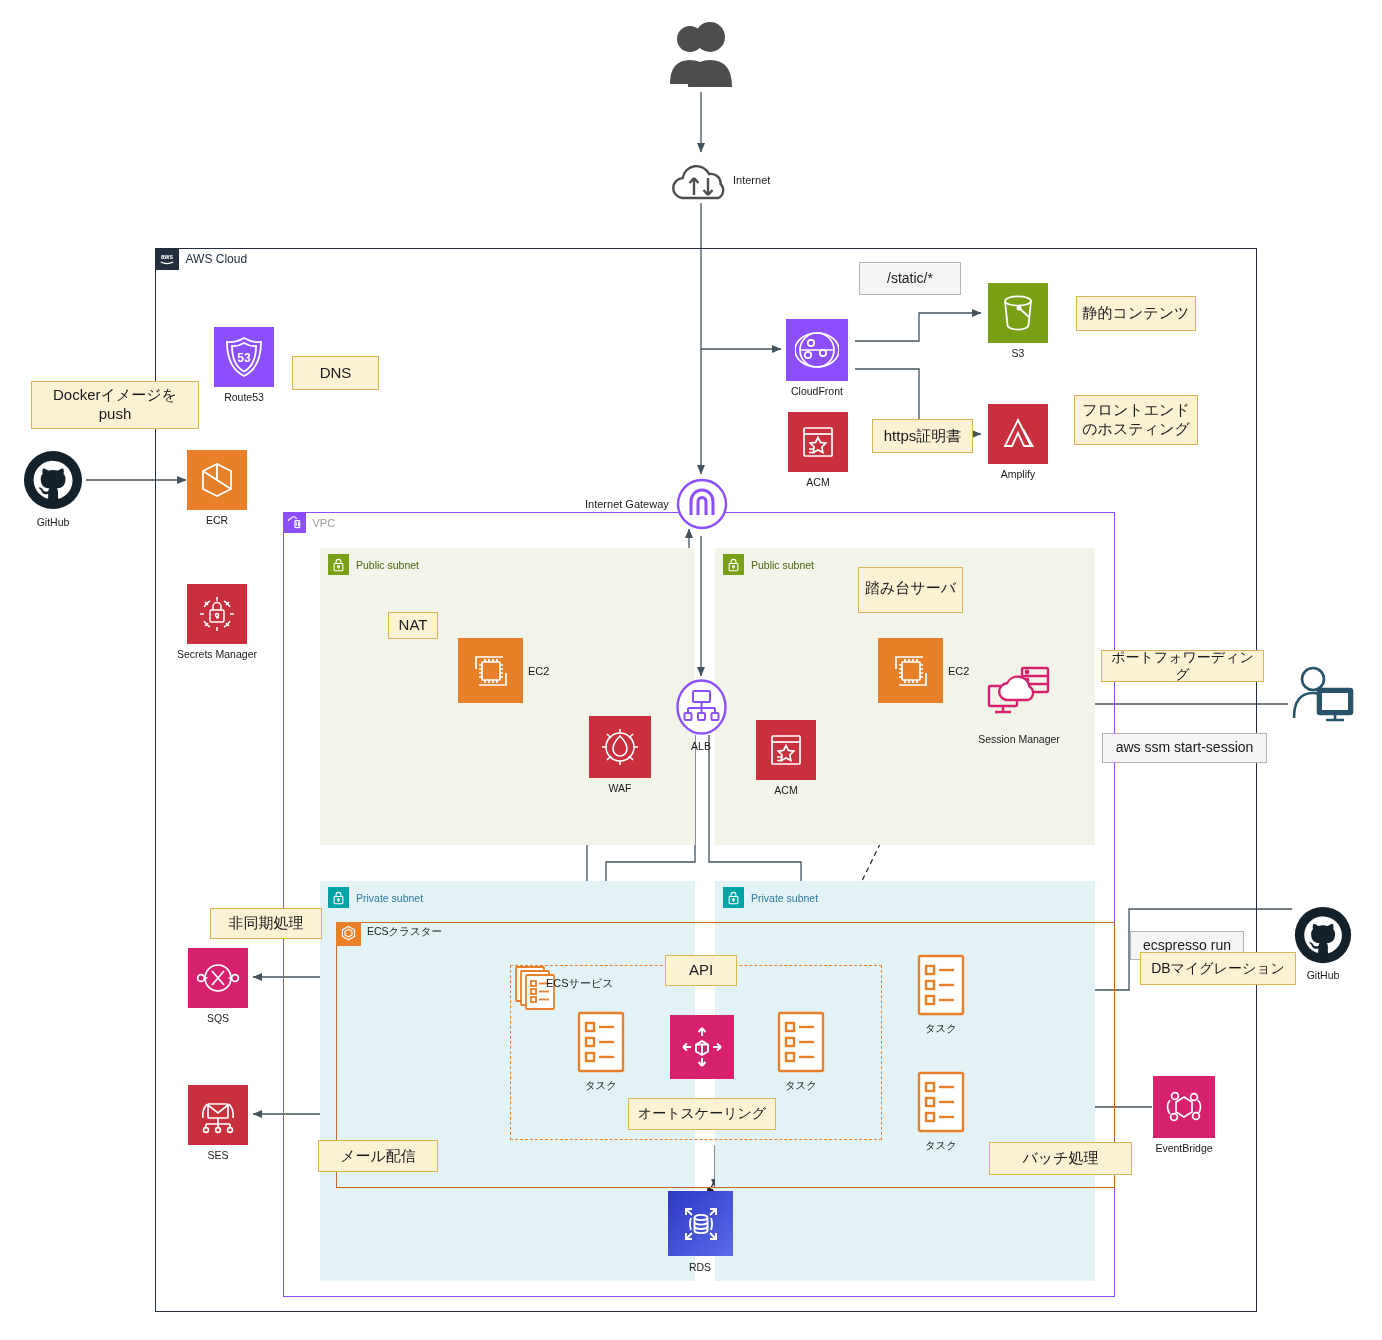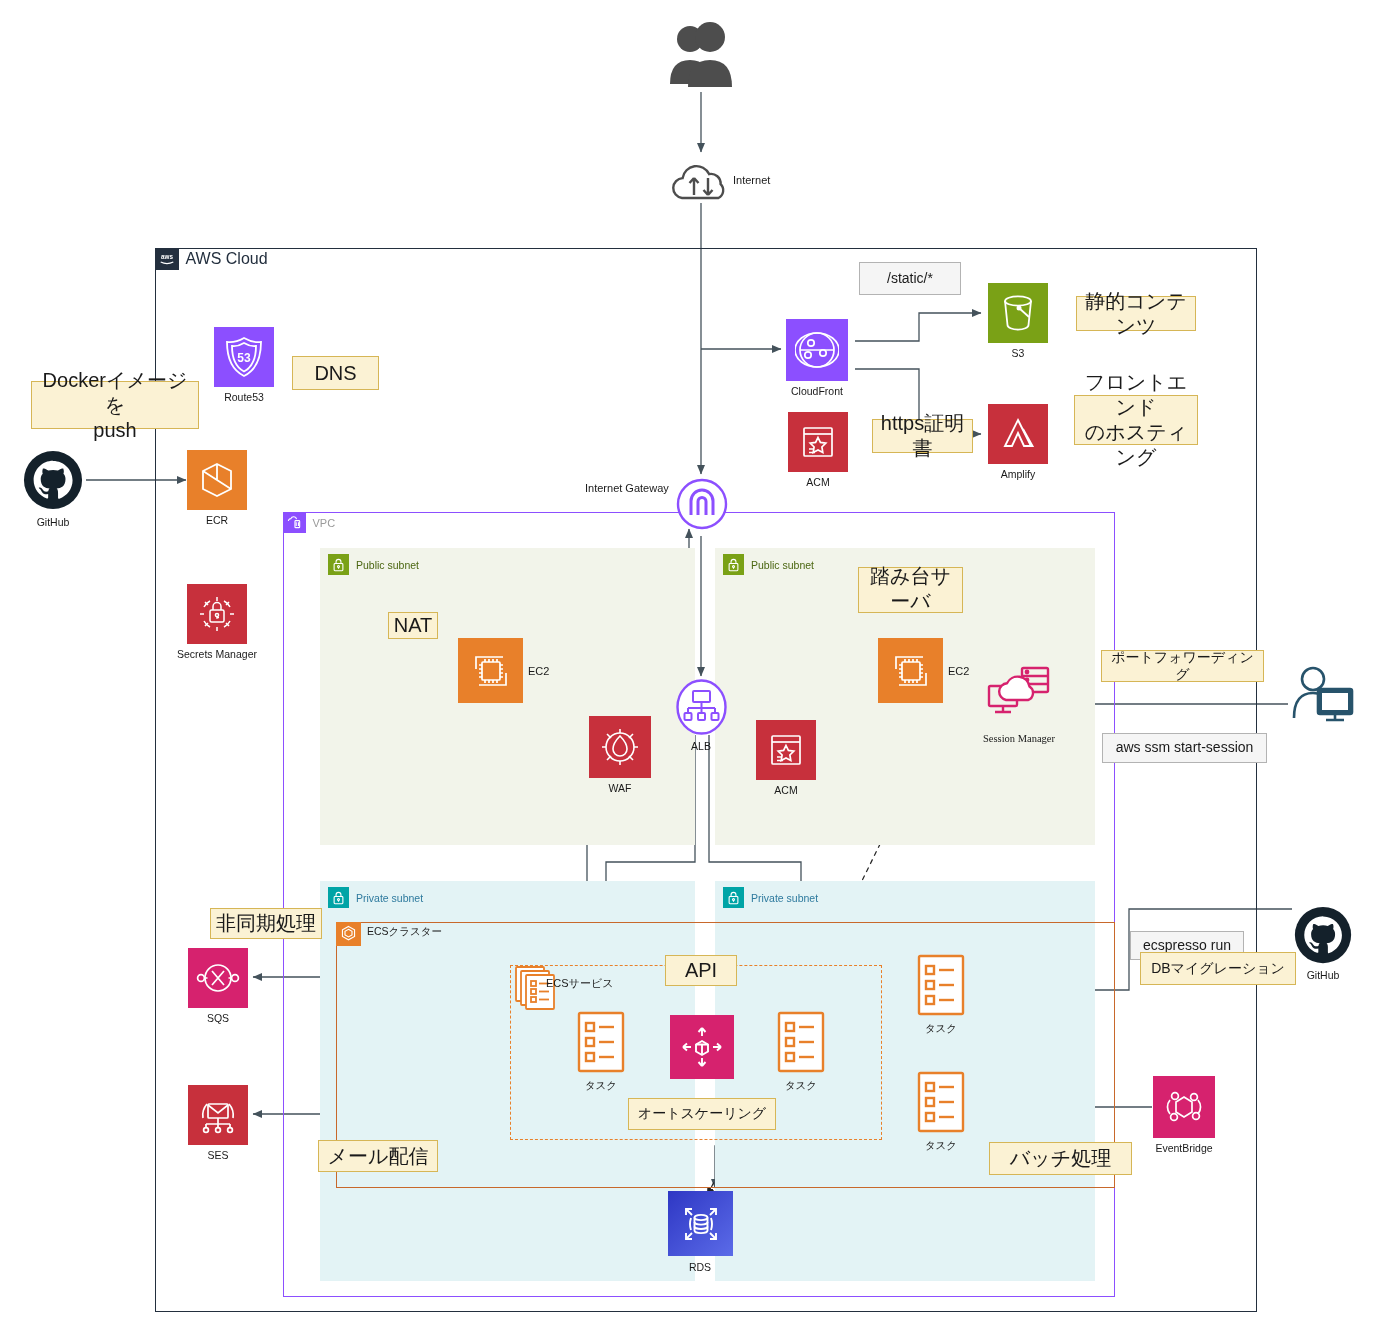--- a/index.html
+++ b/index.html
@@ -3,41 +3,41 @@
 <meta charset="utf-8">
 <style>
   html,body{margin:0;padding:0;background:#ffffff;}
   body{font-family:"Liberation Sans","DejaVu Sans",sans-serif;}
   #canvas{position:relative;width:1382px;height:1340px;overflow:hidden;background:#fff;}
   .abs{position:absolute;}
   
   .cloud-box{border:1.5px solid #232F3E;background:transparent;}
   .cloud-tag{position:absolute;left:-1.5px;top:-1.5px;display:flex;align-items:center;height:22px;}
   .cloud-badge{width:24px;height:22px;background:#232F3E;display:flex;align-items:center;justify-content:center;}
-  .cloud-label{font-size:16px;color:#232F3E;margin-left:7px;white-space:nowrap;}
+  .cloud-label{font-size:12px;color:#232F3E;margin-left:7px;white-space:nowrap;}
   .vpc-box{border:1.5px solid #8C4FFF;background:transparent;}
   .vpc-badge{width:23px;height:21px;background:#8C4FFF;display:flex;align-items:center;justify-content:center;}
   .vpc-label{font-size:11px;color:#9a9a9a;margin-left:7px;}
   .subnet{position:absolute;}
   .subnet-pub{background:#F2F4EA;}
   .subnet-priv{background:#E3F3F5;}
   .sn-tag{position:absolute;left:8px;top:6px;display:flex;align-items:center;justify-content:space-between;}
   .sn-badge{width:21px;height:21px;display:flex;align-items:center;justify-content:center;}
   .sn-badge.pub{background:#7AA116;}
   .sn-badge.priv{background:#00A4A6;}
   .sn-label{font-size:10.5px;margin-left:7px;white-space:nowrap;}
   .sn-label.pub{color:#4B6611;}
   .sn-label.priv{color:#2E7A9E;}
   .ecs-cluster{position:absolute;border:1.4px solid #C8682B;background:transparent;}
   .ecs-badge{position:absolute;left:-1.4px;top:-1.4px;width:25px;height:24px;background:#E8802A;display:flex;align-items:center;justify-content:center;}
   .ecs-label{position:absolute;left:30px;top:2px;font-size:10.5px;color:#222;white-space:nowrap;}
   .ecs-service{position:absolute;border:1.4px dashed #E8802A;}
   
   .note{position:absolute;background:#FBF2D4;border:1px solid #D6B656;display:flex;align-items:center;justify-content:center;text-align:center;
-        font-size:20px;color:#1a1a1a;line-height:1.25;padding:2px 4px;box-sizing:border-box;}
+        font-size:15px;color:#1a1a1a;line-height:1.25;padding:2px 4px;box-sizing:border-box;}
   .note.gray{background:#F5F5F5;border:1px solid #B3B3B3;font-size:14px;}
   
   .svc{position:absolute;}
   .tile{width:100%;height:100%;display:flex;align-items:center;justify-content:center;}
   .cap{position:absolute;left:50%;transform:translateX(-50%);white-space:nowrap;font-size:10.5px;color:#1a1a1a;text-align:center;}
   .cap-right{position:absolute;white-space:nowrap;font-size:11px;color:#1a1a1a;}
   svg.ov{position:absolute;left:0;top:0;width:1382px;height:1340px;pointer-events:none;}
 </style>
 </head>
 <body>
@@ -305,21 +305,21 @@
   </div>
   <div class="cap" style="left:818px;top:476px;">ACM</div>
 
   <div class="svc" style="left:676px;top:478px;width:52px;height:52px;">
     <svg width="52" height="52" viewBox="0 0 52 52" fill="none">
       <circle cx="26" cy="26" r="24" stroke="#8C4FFF" stroke-width="2.4" fill="#fff"></circle>
       <path d="M15,37 V23 a11,11 0 0 1 22,0 V37" stroke="#8C4FFF" stroke-width="3"></path>
       <path d="M22,37 V23.5 a4,4 0 0 1 8,0 V37" stroke="#8C4FFF" stroke-width="3"></path>
     </svg>
   </div>
-  <div class="cap-right" style="left:585px;top:482px;">Internet Gateway</div>
+  <div class="cap-right" style="left:585px;top:498px;">Internet Gateway</div>
 
   <div class="svc" style="left:458px;top:638px;width:65px;height:65px;">
     <div class="tile" style="background:#E8802A;">
       <svg width="46" height="46" viewBox="0 0 46 46" fill="none" stroke="#fff" stroke-width="1.7">
         <rect x="14" y="14" width="18" height="18" rx="1"></rect>
         <path d="M17,11 v3 M21,11 v3 M25,11 v3 M29,11 v3 M17,32 v3 M21,32 v3 M25,32 v3 M29,32 v3"></path>
         <path d="M11,17 h3 M11,21 h3 M11,25 h3 M11,29 h3 M32,17 h3 M32,21 h3 M32,25 h3 M32,29 h3"></path>
         <path d="M35,9 h-27 v12 M11,37 h27 v-12"></path>
       </svg>
     </div>
@@ -378,21 +378,21 @@
     <svg width="70" height="60" viewBox="0 0 70 60" fill="none" stroke="#D6226E" stroke-width="2.4">
       <rect x="38" y="4" width="26" height="24" rx="1.5"></rect>
       <path d="M38,12 h26 M38,20 h26"></path>
       <circle cx="43" cy="8" r="1.2" fill="#D6226E"></circle>
       <circle cx="43" cy="16" r="1.2" fill="#D6226E"></circle>
       <rect x="5" y="22" width="28" height="20" rx="1.5"></rect>
       <path d="M19,42 v6 M11,48 h16"></path>
       <path d="M22,36 a8.5,8.5 0 0 1 1,-16.8 a12,12 0 0 1 22.5,3.4 a7.5,7.5 0 0 1 -1.5,13.4 Z" fill="#fff"></path>
     </svg>
   </div>
-  <div class="cap" style="left:1019px;top:733px;font-family:Liberation Serif, serif;">Session Manager</div>
+  <div class="cap" style="left:1019px;top:733px;">Session Manager</div>
 
   <div class="svc" style="left:1288px;top:664px;width:68px;height:62px;">
     <svg width="68" height="62" viewBox="0 0 68 62" fill="none" stroke="#27536B" stroke-width="2.6">
       <circle cx="25" cy="15" r="11"></circle>
       <path d="M6,54 q0,-25 19,-25 q10,0 15,8"></path>
       <rect x="30" y="25" width="34" height="25" rx="2" fill="#27536B"></rect>
       <rect x="34" y="29" width="26" height="17" fill="#fff" stroke="none"></rect>
       <path d="M47,50 v5 M38,56 h18"></path>
     </svg>
   </div>

